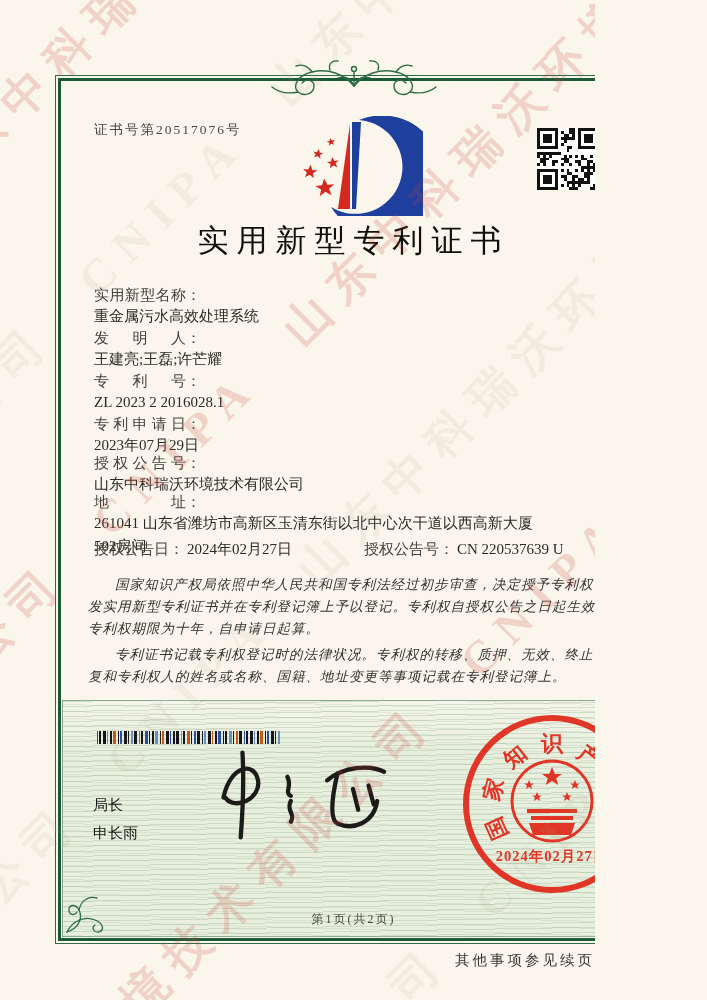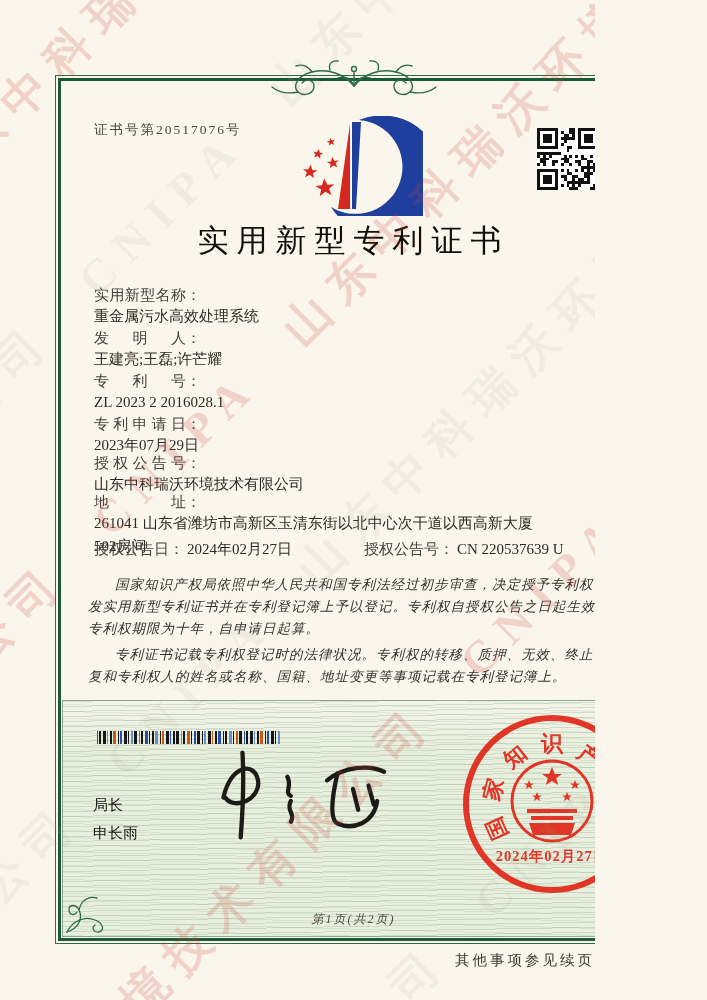--- a/index.html
+++ b/index.html
@@ -54,21 +54,21 @@
              repeating-linear-gradient(179deg, rgba(134,170,128,0.30) 0 1px, rgba(0,0,0,0) 1px 5px),
              repeating-linear-gradient(1.5deg, rgba(134,170,128,0.18) 0 1px, rgba(0,0,0,0) 1px 7px),
              linear-gradient(180deg, rgba(237,242,230,0.35) 0, #e9efdf 46px);
            border:1px solid rgba(62,122,86,0.55); }
   .barcode { position:absolute; left:34px; top:30px; }
   .officer { position:absolute; left:30px; top:90px; font-family:"Liberation Sans", sans-serif;
              font-weight:400; font-size:15px; color:#14130e; line-height:28px; }
   .signature { position:absolute; left:138px; top:44px; }
   .seal { position:absolute; left:394px; top:8px; opacity:0.93; }
   .page-num { position:absolute; left:0; right:0; bottom:8px; text-align:center;
-              font-size:12px; color:#4a473c; letter-spacing:2px;font-style:italic; }
+              font-size:12px; color:#4a473c; letter-spacing:2px; }
   .corner-orn { position:absolute; bottom:2px; }
   .corner-orn.left { left:2px; }
   .corner-orn.right { right:2px; transform:scaleX(-1); }
 
   .footer-note { position:absolute; left:0; right:0; top:951px; text-align:right;
                  font-size:14.5px; letter-spacing:3px; color:#3a382f; z-index:3; }
 </style>
 </head>
 <body>
 

